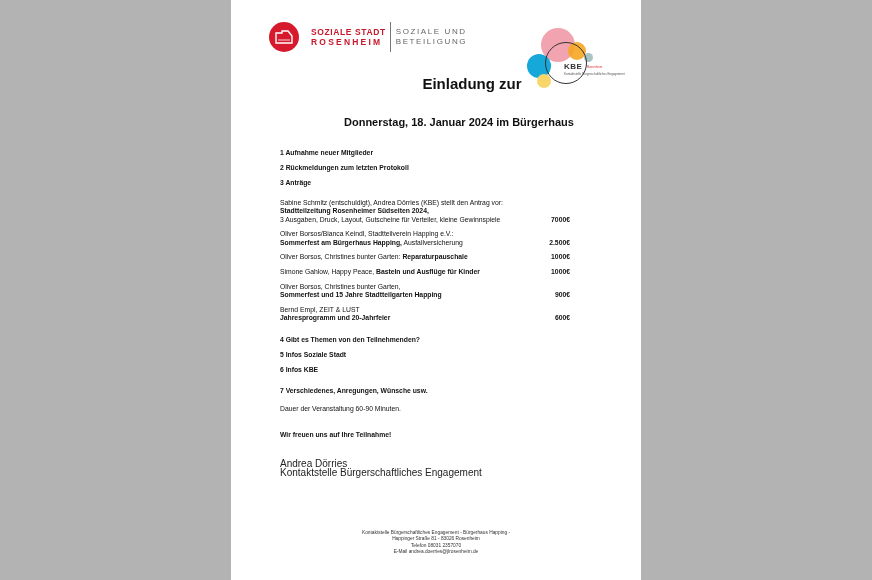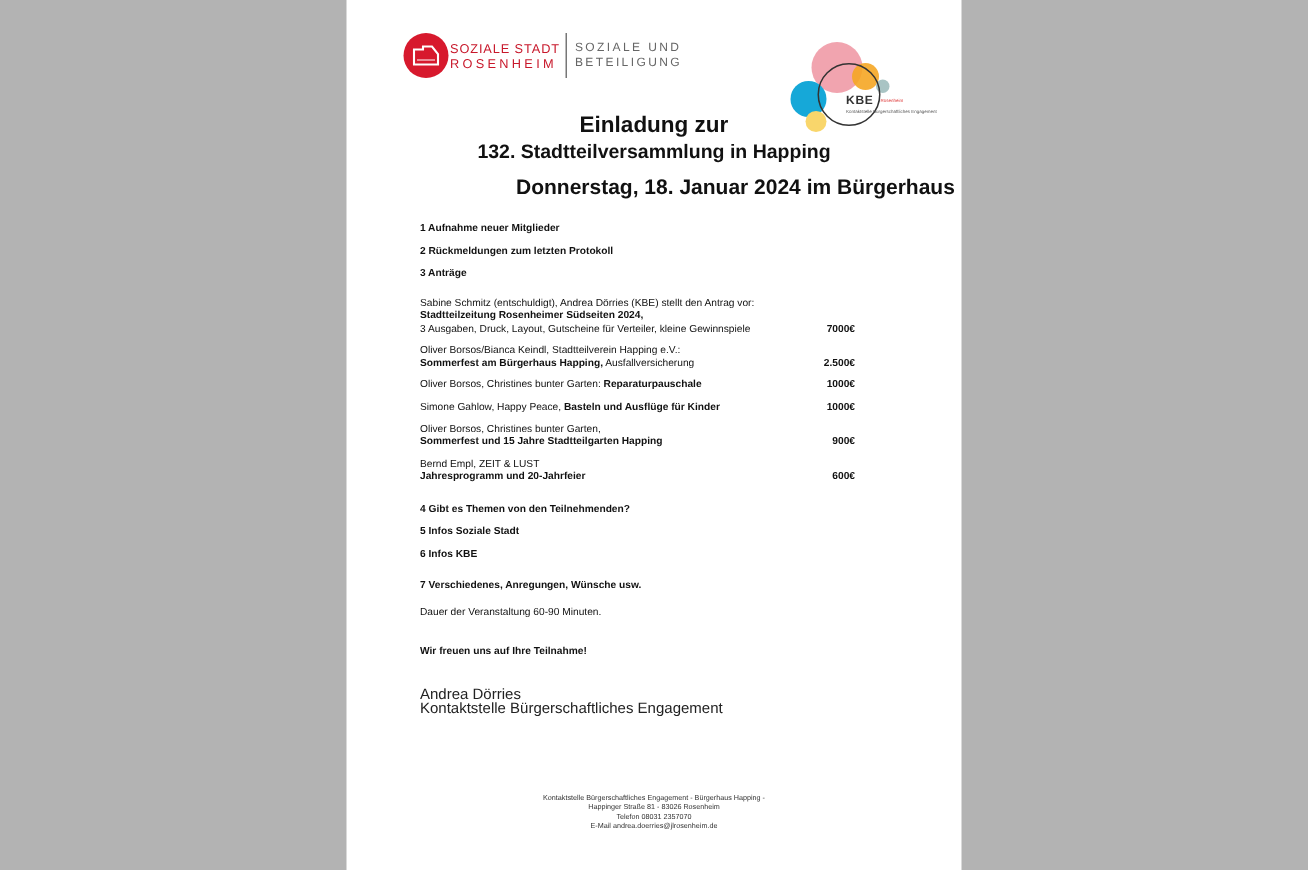--- a/index.html
+++ b/index.html
@@ -21,22 +21,22 @@
     .ss-logo {
       position: absolute; left: 38px; top: 22px;
       display: flex; align-items: center;
     }
     .ss-circle {
       width: 30px; height: 30px; border-radius: 50%;
       background: #d7192d; position: relative;
     }
     .ss-circle svg { position: absolute; left: 0; top: 0; }
     .ss-text {
-      margin-left: 1px;
-      font-size: 8.5px; font-weight: normal; color: #c8182b;
+      margin-left: 12px;
+      font-size: 8.5px; font-weight: bold; color: #c8182b;
       line-height: 10px; letter-spacing: 0.6px;
     }
     .ss-divider {
       width: 1px; height: 30px; background: #777; margin: 0 5px 0 4px;
     }
     .ss-sub {
       font-size: 8px; color: #666; line-height: 10px; letter-spacing: 1.6px;
     }
     
     .kbe-logo {
@@ -52,29 +52,29 @@
       position: absolute; left: 60px; top: 37px;
       font-size: 3px; color: #d33; 
     }
     .kbe-sub {
       position: absolute; left: 37px; top: 44px;
       font-size: 3px; color: #555; white-space: nowrap;
     }
     
     .title1 {
       position: absolute; left: 0; width: 100%; top: 75px;
-      text-align: center; font-size: 15px; font-weight: bold;
+      text-align: center; font-size: 15px; font-weight: bold; padding-left: 36px;
     }
     .title2 {
       position: absolute; left: 0; width: 100%; top: 93px;
       text-align: center; font-size: 13px; font-weight: bold;
     }
     .title3 {
       position: absolute; left: 113px; top: 116px;
-      font-size: 14px; font-weight: bold;
+      font-size: 11px; font-weight: bold;
     }
     .content {
       position: absolute; left: 49px; top: 149px; width: 300px;
       font-size: 6.8px; line-height: 8.2px;
     }
     .agenda { font-weight: bold; margin-bottom: 6.8px; }
     .motion { position: relative; margin-bottom: 6.6px; width: 290px; }
     .motion .amount {
       position: absolute; right: 0; bottom: 0;
       font-weight: bold;
@@ -116,21 +116,20 @@
     <div class="c" style="left:57px;top:25px;width:9px;height:9px;background:#a9c4c4"></div>
     <div class="c" style="left:0;top:26px;width:24px;height:24px;background:#16a8d8"></div>
     <div class="c" style="left:10px;top:46px;width:14px;height:14px;background:#f9d66b"></div>
     <div class="c" style="left:18px;top:14px;width:40px;height:40px;border:0.7px solid #333;background:transparent"></div>
     <div class="kbe-word">KBE</div>
     <div class="kbe-sub-red">Rosenheim</div>
     <div class="kbe-sub">Kontaktstelle Bürgerschaftliches Engagement</div>
   </div>
 
   <div class="title1">Einladung zur</div>
-  <div class="title2">132. Stadtteilversammlung in Happing</div>
   <div class="title3">Donnerstag, 18. Januar 2024 im Bürgerhaus</div>
 
   <div class="content">
     <div class="agenda">1 Aufnahme neuer Mitglieder</div>
     <div class="agenda">2 Rückmeldungen zum letzten Protokoll</div>
     <div class="agenda" style="margin-bottom:12px">3 Anträge</div>
 
     <div class="motion">
       <div>Sabine Schmitz (entschuldigt), Andrea Dörries (KBE) stellt den Antrag vor:</div>
       <div class="b">Stadtteilzeitung Rosenheimer Südseiten 2024,</div>

